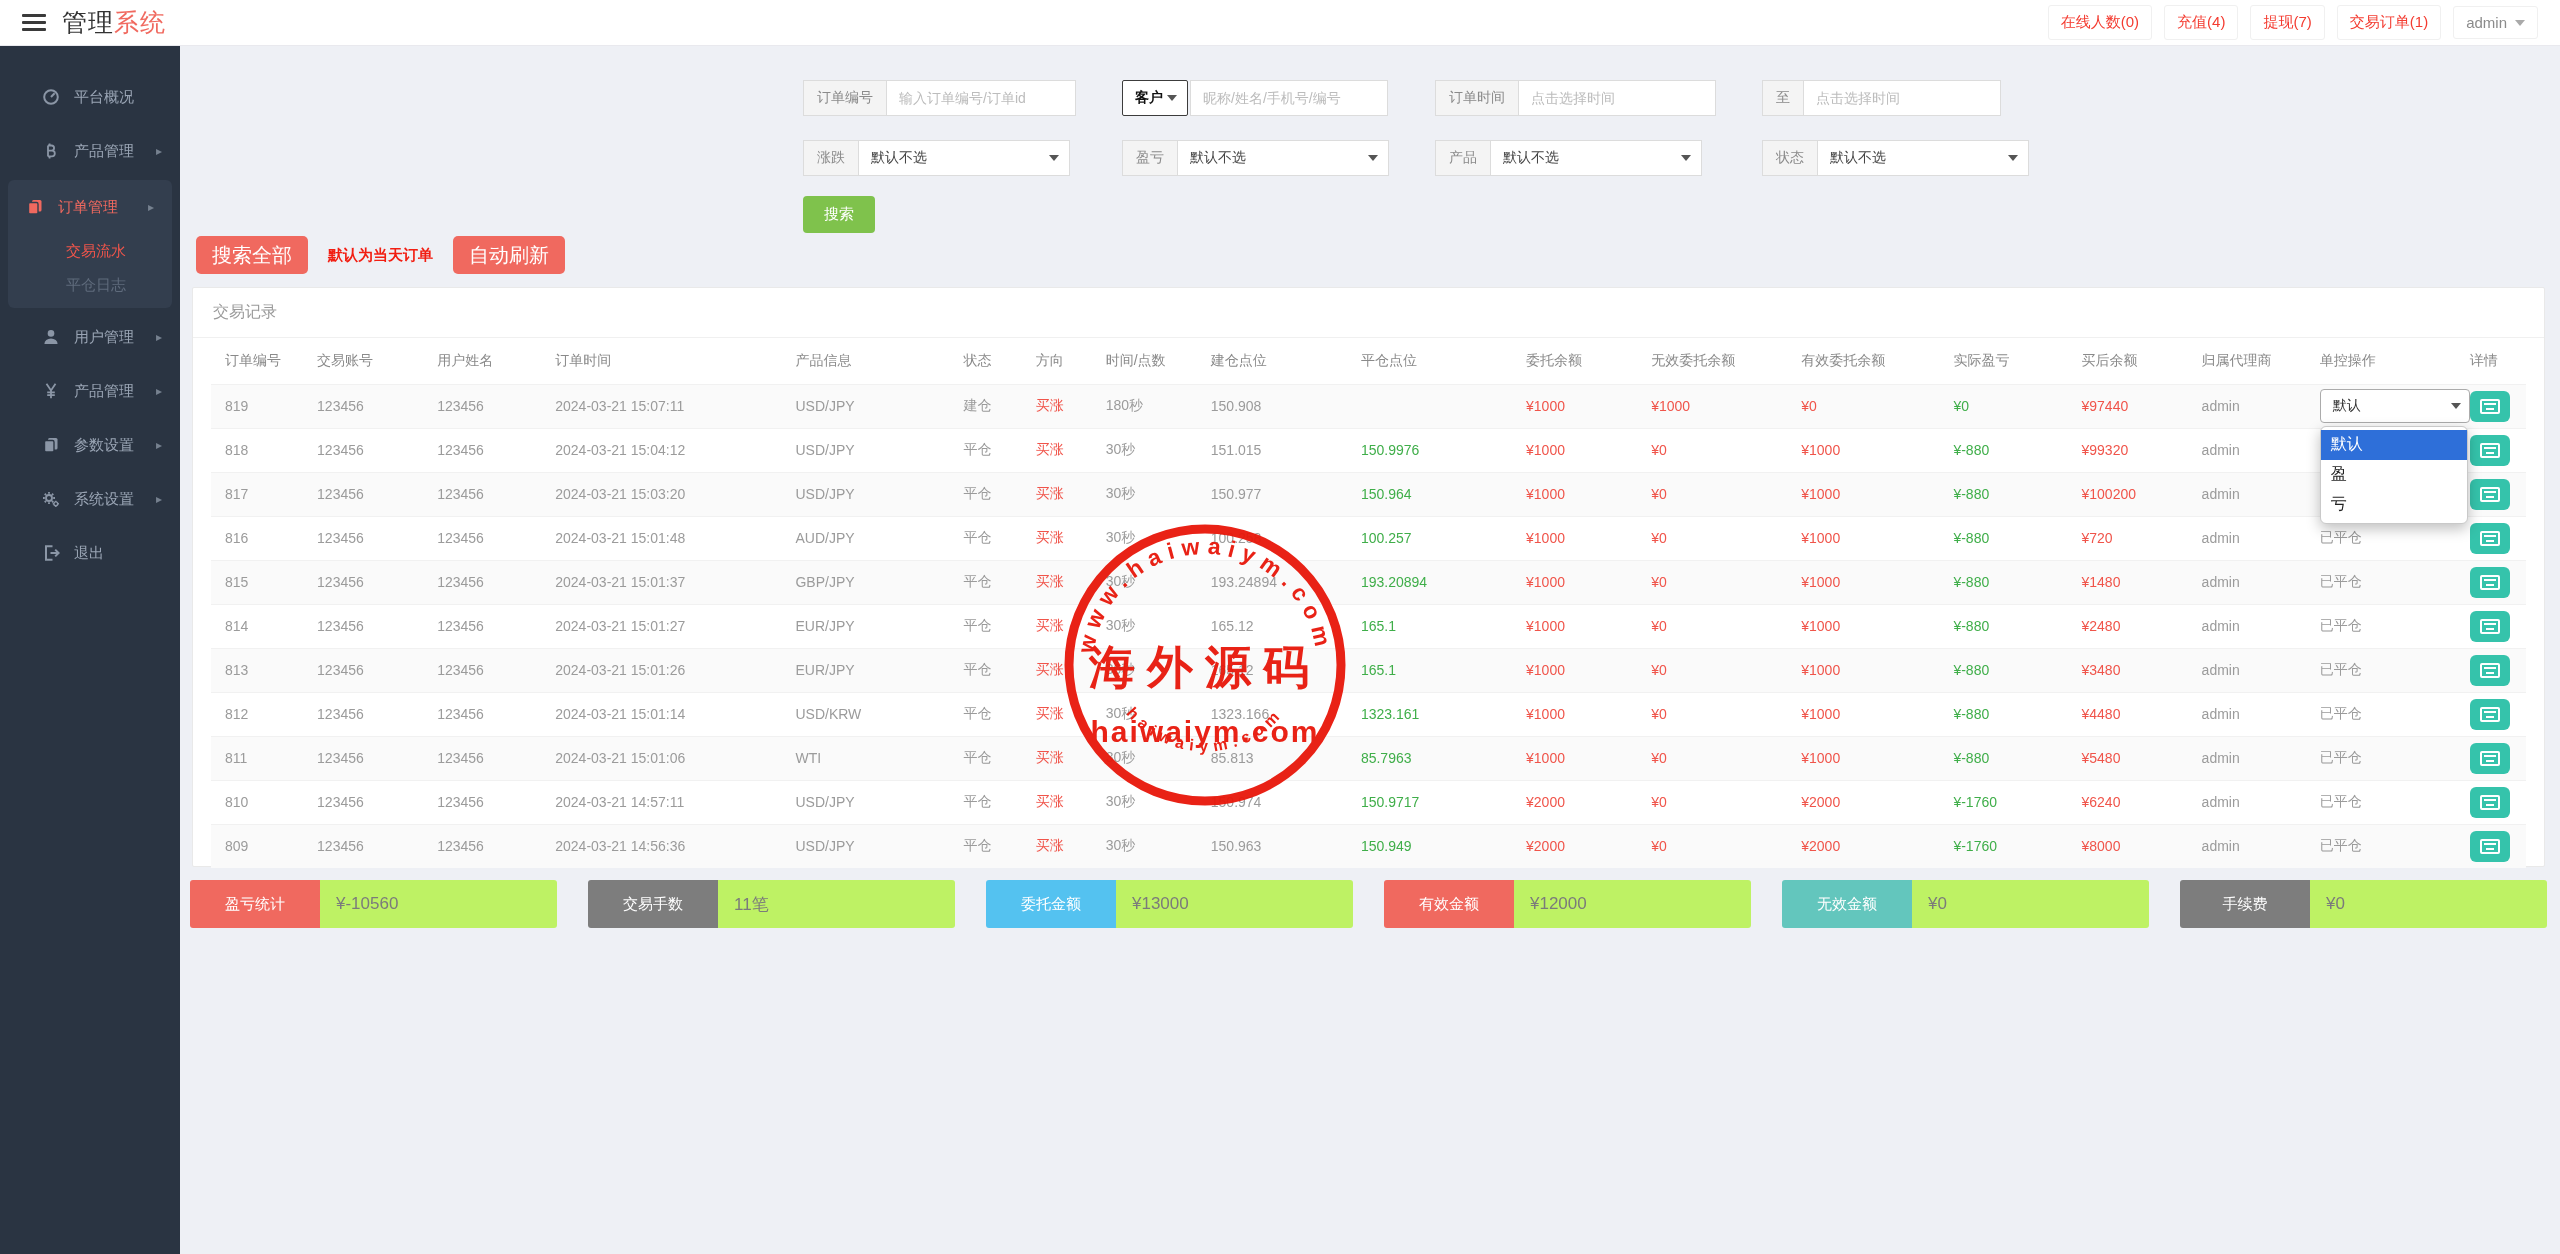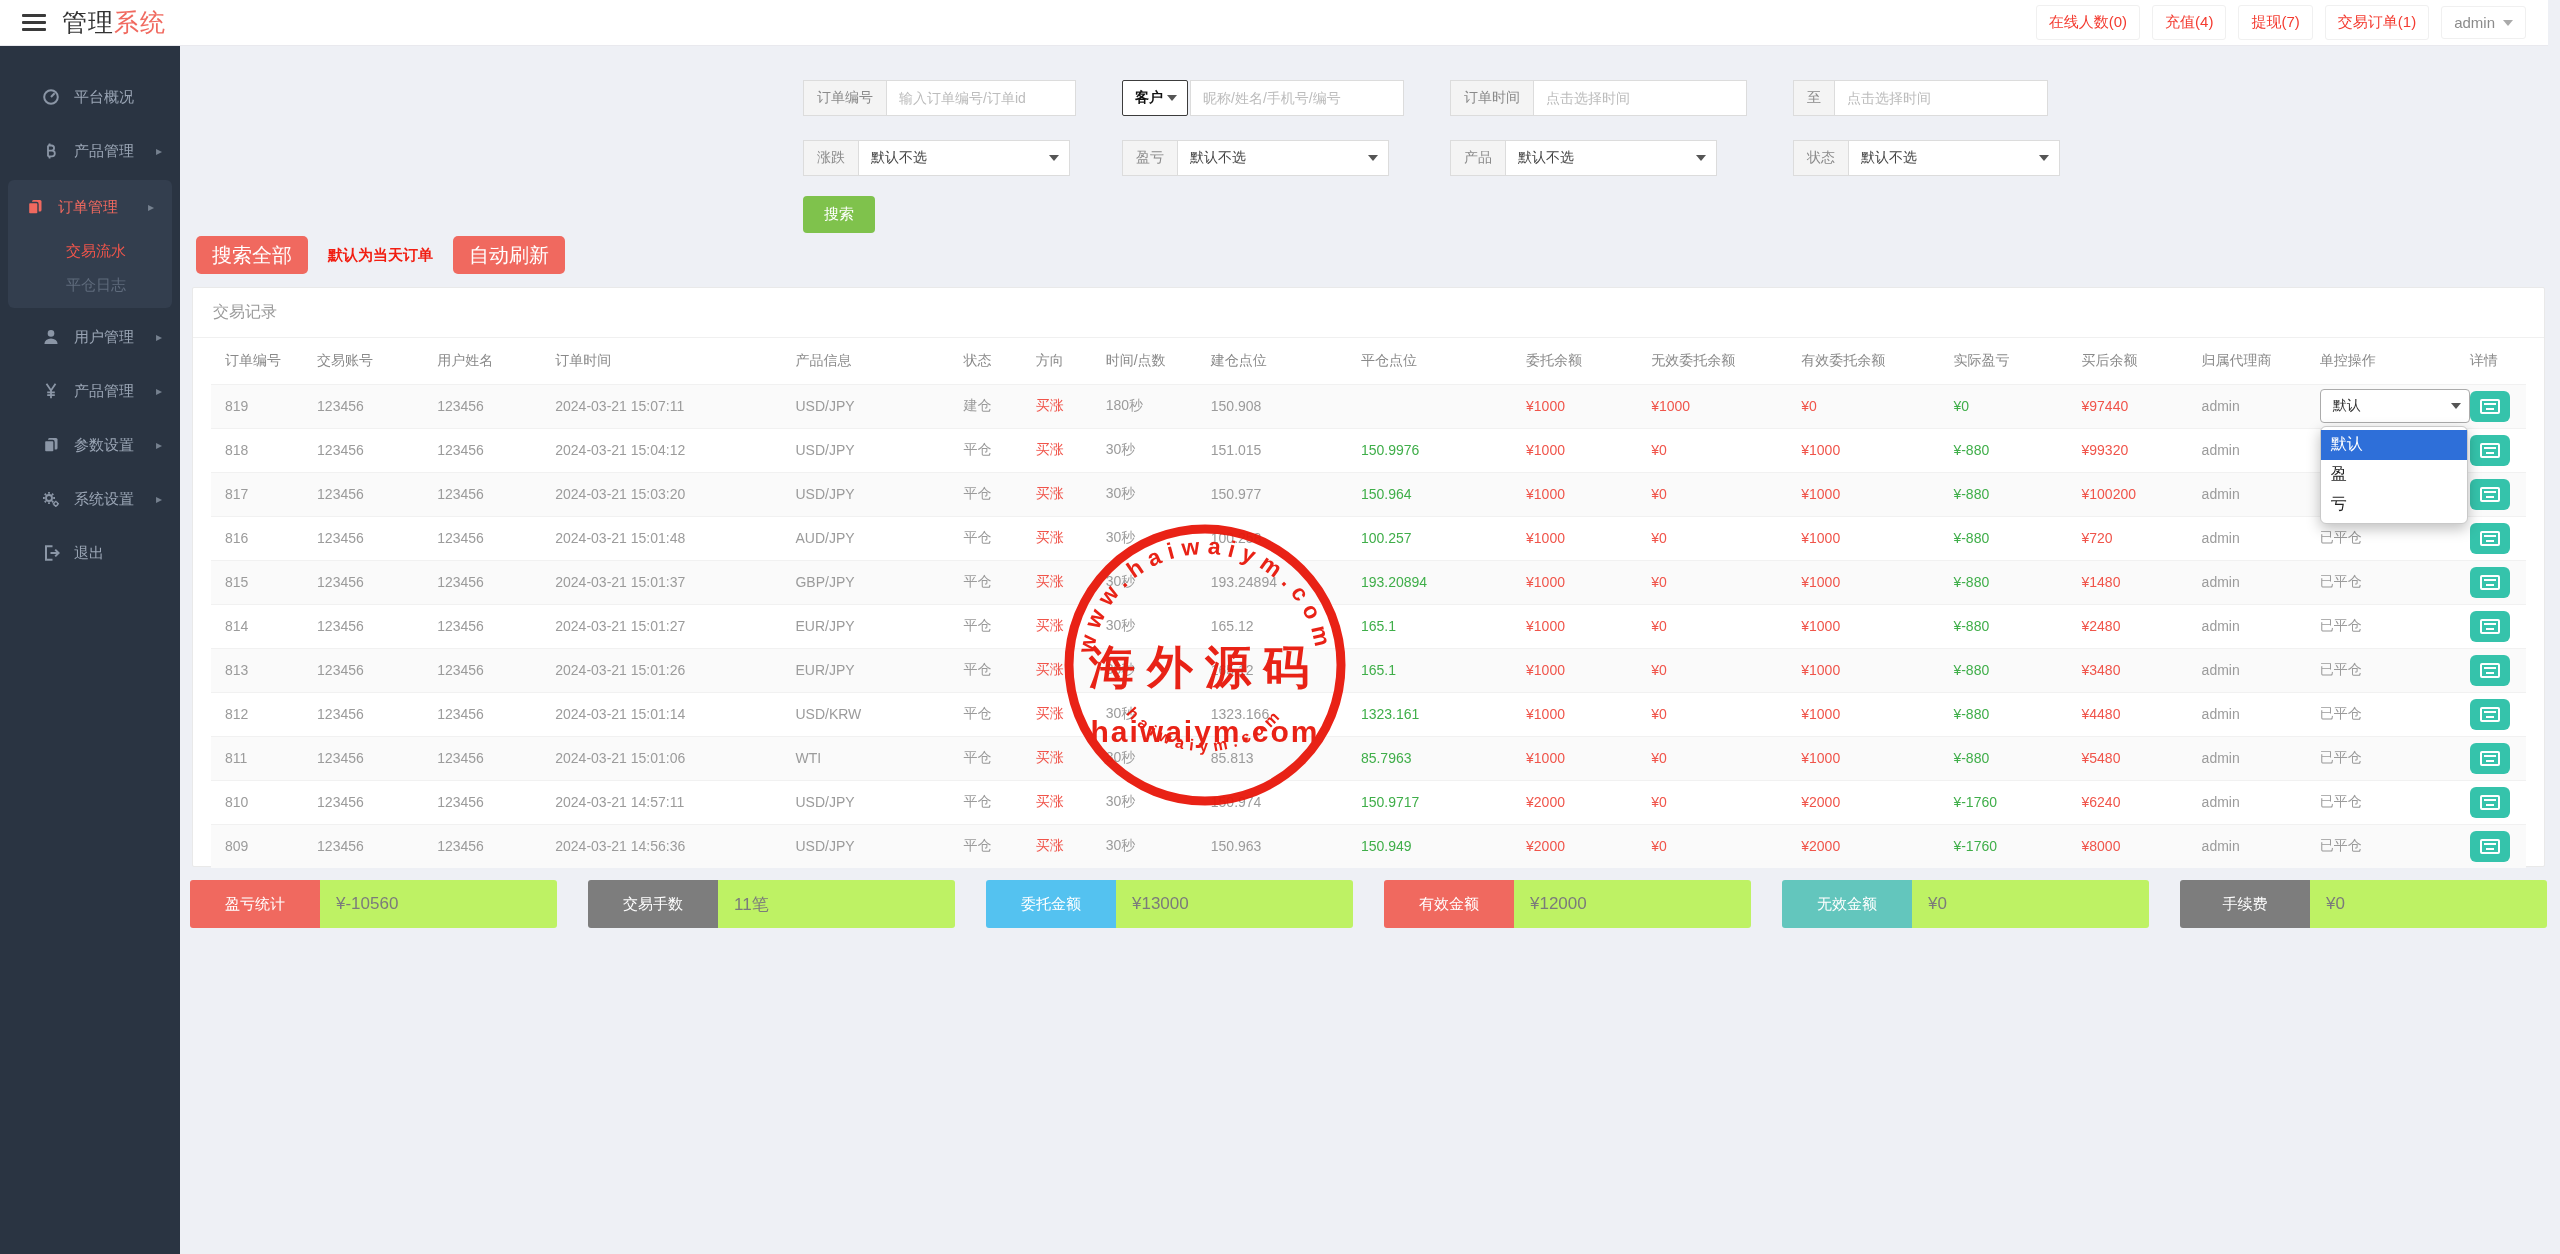--- a/index.html
+++ b/index.html
@@ -1,21 +1,21 @@
 <!DOCTYPE html>
 <html><head>
 <meta charset="utf-8">
 <style>
   * { margin:0; padding:0; box-sizing:border-box; }
   html,body { background:#dfe1e8; }
   body { font-family:"Liberation Sans","DejaVu Sans",sans-serif; }
   #app { position:relative; width:2560px; height:1254px; background:#eef0f5; overflow:hidden; }
 
   
-  .topbar { position:absolute; top:0; left:0; right:12px; height:46px; background:#ffffff; border-bottom:1px solid #e9e9ee; display:flex; align-items:center; padding:0 22px; z-index:30; }
+  .topbar { position:absolute; top:0; left:0; right:0; height:46px; background:#ffffff; border-bottom:1px solid #e9e9ee; display:flex; align-items:center; padding:0 22px; z-index:30; }
   .hamburger { width:24px; height:17px; display:flex; flex-direction:column; justify-content:space-between; cursor:pointer; }
   .hamburger i { display:block; height:3px; background:#3a3a3a; border-radius:1px; }
   .brand { margin-left:16px; font-size:25px; letter-spacing:1px; color:#333; }
   .brand .suffix { color:#f0695f; }
   .top-links { margin-left:auto; display:flex; align-items:center; gap:12px; }
   .top-link { border:1px solid #f0f0f0; background:#fff; border-radius:3px; padding:7px 12px; font-size:15px; color:#f43b30; cursor:pointer; }
   .top-user { border:1px solid #f0f0f0; border-radius:3px; padding:7px 12px; font-size:15px; color:#8b8b8b; display:flex; align-items:center; gap:8px; cursor:pointer; }
   .caret-down { width:0; height:0; border-left:5px solid transparent; border-right:5px solid transparent; border-top:6px solid #aaa; }
 
   
@@ -30,21 +30,21 @@
   .side-sub.active { color:#f0554b; }
 
   
   .main { position:absolute; left:180px; right:0; top:46px; bottom:0; }
 
   
   .filter-grid { position:absolute; left:623px; top:34px; display:grid; grid-template-columns:repeat(4,max-content); column-gap:46px; row-gap:24px; }
   .fgroup { display:flex; height:36px; }
   .flabel { background:#f4f4f4; border:1px solid #dcdcdc; border-right:none; color:#8a8a8a; font-size:14px; display:flex; align-items:center; padding:0 13px; white-space:nowrap; }
   .finput { border:1px solid #dcdcdc; background:#fff; width:190px; padding:0 12px; font-size:14px; color:#555; outline:none; font-family:inherit; }
-  .finput.wide { width:214px; }
+  .finput.wide { width:198px; }
   .finput::placeholder { color:#bcbcbc; }
   .fselect { position:relative; border:1px solid #dcdcdc; background:#fff; width:212px; display:flex; align-items:center; padding:0 12px; font-size:14px; color:#444; cursor:pointer; }
   .fselect .caret-down { position:absolute; right:10px; border-top-color:#555; }
   .fselect.customer { width:66px; border:1px solid #3c3c3c; border-radius:2px; font-weight:bold; color:#111; margin-right:2px; }
   .btn-search { position:absolute; left:623px; top:150px; width:72px; height:37px; background:#7fc24c; color:#fff; font-size:15px; border:none; border-radius:4px; cursor:pointer; font-family:inherit; }
 
   
   .action-row { position:absolute; left:16px; top:190px; display:flex; align-items:center; gap:20px; }
   .btn-red { height:38px; padding:0 16px; background:#f0695f; color:#fff; font-size:20px; border:none; border-radius:5px; cursor:pointer; font-family:inherit; }
   .today-note { color:#f21e12; font-size:15px; font-weight:bold; }

